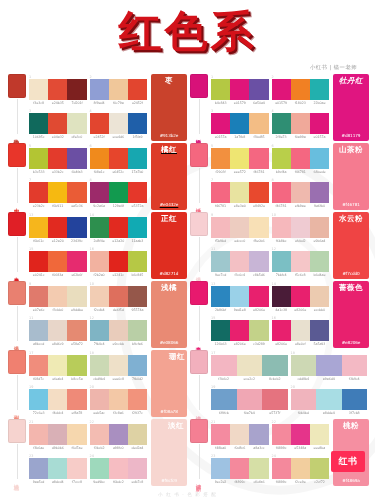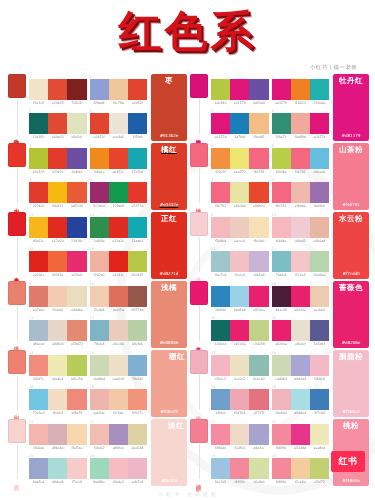--- a/index.html
+++ b/index.html
@@ -563,21 +563,21 @@
                 <i style="background: rgb(224, 21, 122);"></i>
               </div>
               <div class="hexes">
                 <b>2f8e73</b>
                 <b>f0a99a</b>
                 <b>e0157a</b>
               </div>
             </div>
           </div>
           <div class="bar" style="background: rgb(224, 21, 128);">
-            <div class="nm" style="color: rgb(255, 255, 255);">牡丹红</div>
+            <div class="nm" style="color: rgb(255, 255, 255); font-style: italic;">牡丹红</div>
             <div class="hx" style="color: rgb(255, 255, 255);">#d81179</div>
           </div>
         </div>
         <div class="group">
           <div class="accent">
             <div class="chip" style="background: rgb(244, 103, 127);"></div>
             <div class="stem"></div>
             <div class="vlabel" style="color: rgb(244, 103, 127);">活泼</div>
           </div>
           <div class="cards">
@@ -822,24 +822,20 @@
                 <i style="background: rgb(168, 221, 228);"></i>
                 <i style="background: rgb(63, 124, 184);"></i>
               </div>
               <div class="hexes">
                 <b>f0b4bd</b>
                 <b>a8dde4</b>
                 <b>3f7cb8</b>
               </div>
             </div>
           </div>
-          <div class="bar" style="background: rgb(244, 188, 198);">
-            <div class="nm" style="color: rgb(255, 255, 255);">胭脂粉</div>
-            <div class="hx" style="color: rgb(255, 255, 255);">#f3b6c2</div>
-          </div>
         </div>
         <div class="group">
           <div class="accent">
             <div class="chip" style="background: rgb(244, 127, 147);"></div>
             <div class="stem"></div>
             <div class="vlabel" style="color: rgb(244, 127, 147);">清新</div>
           </div>
           <div class="cards">
             <div class="card">
               <div class="idx">21</div>

